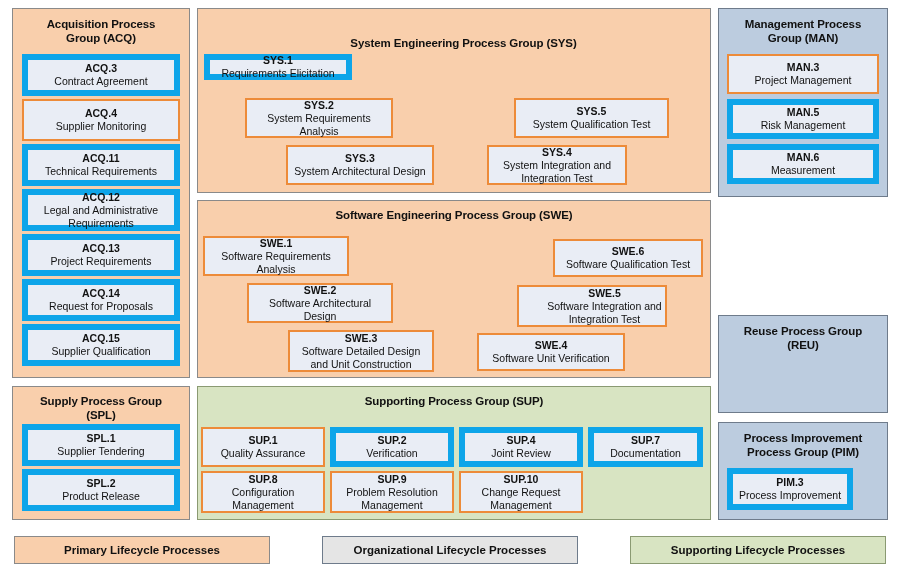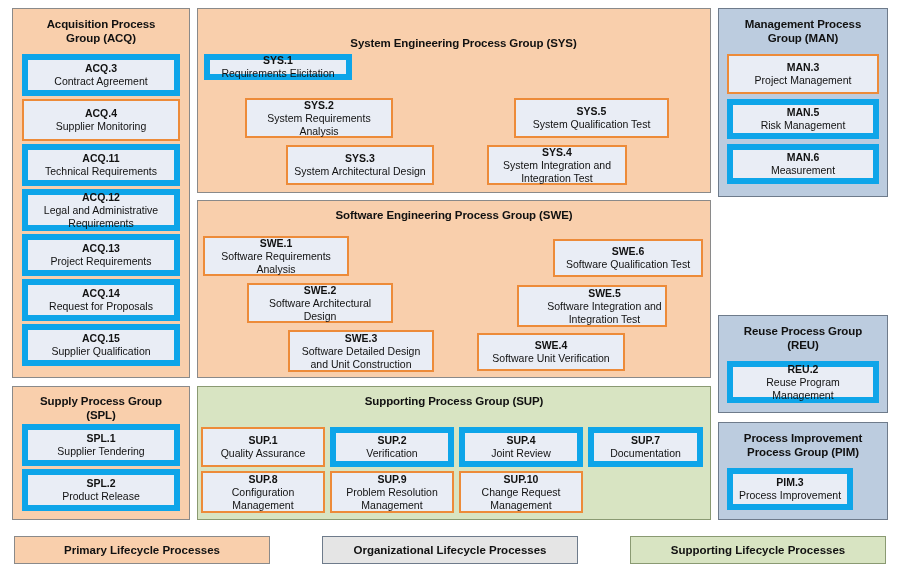--- a/index.html
+++ b/index.html
@@ -242,24 +242,20 @@
     <div class="pid">MAN.6</div>
     <div class="pname">Measurement</div>
   </div>
 
   <div class="group org" style="left:718px;top:315px;width:170px;height:98px;">
     <div class="group-title" style="top:8px;">
       <div>Reuse Process Group</div>
       <div>(REU)</div>
     </div>
   </div>
-  <div class="pbox" style="left:727px;top:361px;width:152px;height:42px;">
-    <div class="pid">REU.2</div>
-    <div class="pname">Reuse Program Management</div>
-  </div>
 
   <div class="group org" style="left:718px;top:422px;width:170px;height:98px;">
     <div class="group-title" style="top:8px;">
       <div>Process Improvement</div>
       <div>Process Group (PIM)</div>
     </div>
   </div>
   <div class="pbox" style="left:727px;top:468px;width:126px;height:42px;">
     <div class="pid">PIM.3</div>
     <div class="pname">Process Improvement</div>

